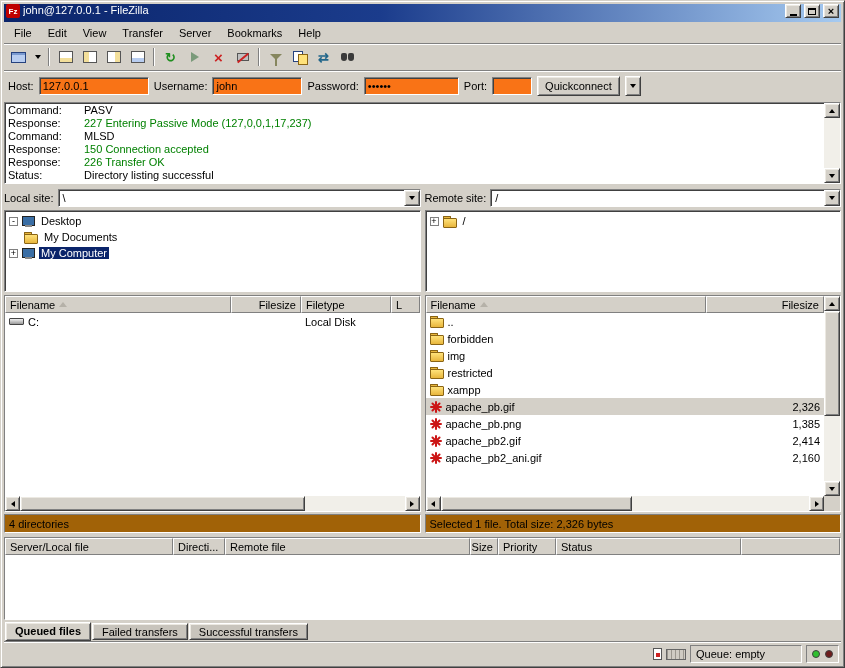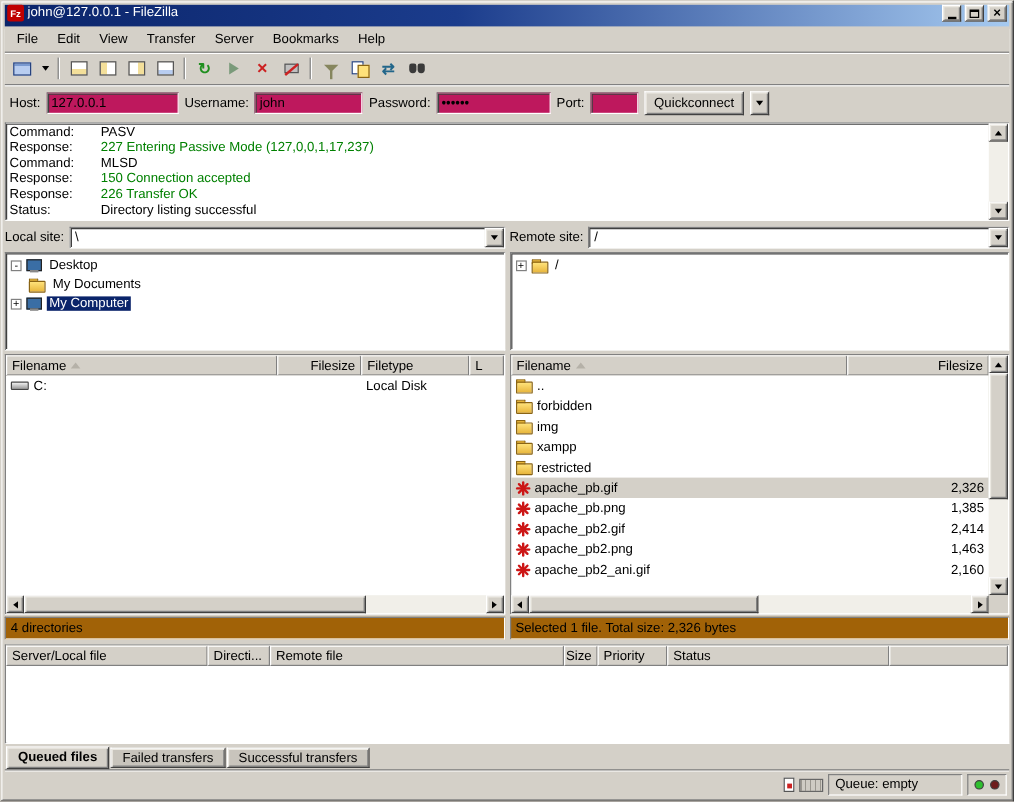--- a/index.html
+++ b/index.html
@@ -44,21 +44,21 @@
   .ic-filter{width:0;height:0;border-left:6px solid transparent;border-right:6px solid transparent;border-top:6px solid #86865e;position:relative;}
   .ic-filter::after{content:"";position:absolute;left:-1px;top:-1px;width:2px;height:7px;background:#86865e;}
   .ic-compare{position:relative;width:14px;height:13px;}
   .ic-compare::before{content:"";position:absolute;left:0;top:0;width:8px;height:9px;background:#fff;border:1px solid #26427e;}
   .ic-compare::after{content:"";position:absolute;left:5px;top:3px;width:8px;height:9px;background:#ffe27a;border:1px solid #8a6414;}
   .ic-binoc{display:flex;gap:1px;}
   .ic-binoc::before,.ic-binoc::after{content:"";width:6px;height:8px;background:#3a3a3a;border-radius:2px 2px 3px 3px;}
   
   .quickbar{height:29px;flex:none;display:flex;align-items:center;gap:5px;padding:0 4px;}
   .qlabel{flex:none;}
-  input.tfield{height:18px;background:#be185d;border:1px solid;border-color:#808080 #fff #fff #808080;
+  input.tfield{height:18px;background:#f97316;border:1px solid;border-color:#808080 #fff #fff #808080;
                box-shadow:inset 1px 1px 0 #404040;outline:none;padding:1px 3px;
                font-family:"Liberation Sans",sans-serif;font-size:11px;}
   .qc-btn{height:20px;padding:0 7px;display:flex;align-items:center;flex:none;}
   .qc-drop{width:16px;height:20px;display:flex;align-items:center;justify-content:center;flex:none;}
   
   .log{height:82px;flex:none;margin-top:2px;display:flex;background:#fff;}
   .log-content{flex:1;padding:1px 3px;overflow:hidden;}
   .log-line{display:flex;height:13px;line-height:13px;white-space:nowrap;}
   .log-type{width:76px;flex:none;}
   .log-text.green{color:#008000;}
@@ -402,28 +402,28 @@
             <div class="lrow">
                 <span class="cell" style="width:280px">
                   <span class="ic-folder"></span>
                   <span>img</span>
                 </span>
                 <span class="cell num" style="flex:1"></span>
               </div>
             <div class="lrow">
                 <span class="cell" style="width:280px">
                   <span class="ic-folder"></span>
+                  <span>restricted</span>
+                </span>
+                <span class="cell num" style="flex:1"></span>
+              </div>
+            <div class="lrow">
+                <span class="cell" style="width:280px">
+                  <span class="ic-folder"></span>
                   <span>xampp</span>
-                </span>
-                <span class="cell num" style="flex:1"></span>
-              </div>
-            <div class="lrow">
-                <span class="cell" style="width:280px">
-                  <span class="ic-folder"></span>
-                  <span>restricted</span>
                 </span>
                 <span class="cell num" style="flex:1"></span>
               </div>
             <div class="lrow sel">
                 <span class="cell" style="width:280px">
                   <span class="ic-burst">
                     <b></b>
                     <b></b>
                     <b></b>
                     <b></b>
@@ -448,32 +448,20 @@
                 <span class="cell" style="width:280px">
                   <span class="ic-burst">
                     <b></b>
                     <b></b>
                     <b></b>
                     <b></b>
                   </span>
                   <span>apache_pb2.gif</span>
                 </span>
                 <span class="cell num" style="flex:1">2,414</span>
-              </div>
-            <div class="lrow">
-                <span class="cell" style="width:280px">
-                  <span class="ic-burst">
-                    <b></b>
-                    <b></b>
-                    <b></b>
-                    <b></b>
-                  </span>
-                  <span>apache_pb2.png</span>
-                </span>
-                <span class="cell num" style="flex:1">1,463</span>
               </div>
             <div class="lrow">
                 <span class="cell" style="width:280px">
                   <span class="ic-burst">
                     <b></b>
                     <b></b>
                     <b></b>
                     <b></b>
                   </span>
                   <span>apache_pb2_ani.gif</span>

